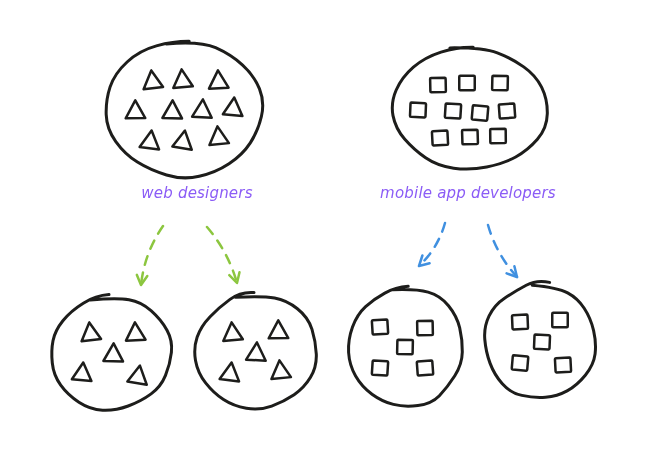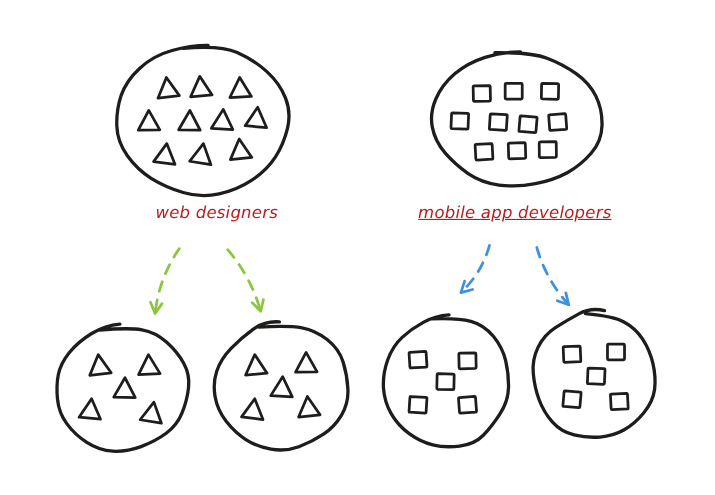--- a/index.html
+++ b/index.html
@@ -3,25 +3,25 @@
 <meta charset="utf-8">
 <style>
   html,body{margin:0;padding:0;}
   body{
     width:650px;height:450px;position:relative;background:#ffffff;overflow:hidden;
     font-family:"DejaVu Sans","Liberation Sans",sans-serif;
   }
   #sketch{position:absolute;left:0;top:0;}
   .group-label{
     position:absolute;top:184px;transform:translateX(-50%);
-    font-style:italic;font-size:15px;letter-spacing:.2px;color:#b91c1c;
+    font-style:italic;font-size:15px;letter-spacing:.2px;color:#8b5cf6;
     white-space:nowrap;
   }
   .group-label.left{left:197px;}
-  .group-label.right{left:468px;text-decoration:underline;}
+  .group-label.right{left:468px;}
 </style>
 </head>
 <body>
 
 <svg id="sketch" width="650" height="450" viewBox="0 0 650 450">
     <g>
       <path d="M166.4 43.9 Q200.1 40.9 215.6 47.7 Q231.0 54.5 242.6 65.1 Q254.2 75.7 259.5 88.9 Q264.8 102.1 261.4 116.5 Q258.0 130.9 250.3 142.9 Q242.6 154.8 229.0 163.8 Q215.5 172.7 199.2 176.3 Q182.9 180.0 166.5 175.0 Q150.0 170.0 137.4 162.1 Q124.8 154.2 115.8 141.6 Q106.7 129.0 106.2 114.6 Q105.7 100.2 110.1 86.9 Q114.6 73.5 127.1 62.0 Q139.5 50.5 156.4 45.9 Q173.3 41.2 189.2 41.3" fill="none" stroke="#1d1d1b" stroke-width="3" stroke-linecap="round"></path>
       <path d="M142.4 88 L162 88.4 L152.6 70.4 Z" fill="none" stroke="#1d1d1b" stroke-width="2.5" stroke-linejoin="round" transform="rotate(-8 152 80)"></path>
       <path d="M172.4 87 L192 87.4 L182.6 69.4 Z" fill="none" stroke="#1d1d1b" stroke-width="2.5" stroke-linejoin="round" transform="rotate(-6 182 79)"></path>
       <path d="M208.4 88 L228 88.4 L218.6 70.4 Z" fill="none" stroke="#1d1d1b" stroke-width="2.5" stroke-linejoin="round" transform="rotate(-4 218 80)"></path>

